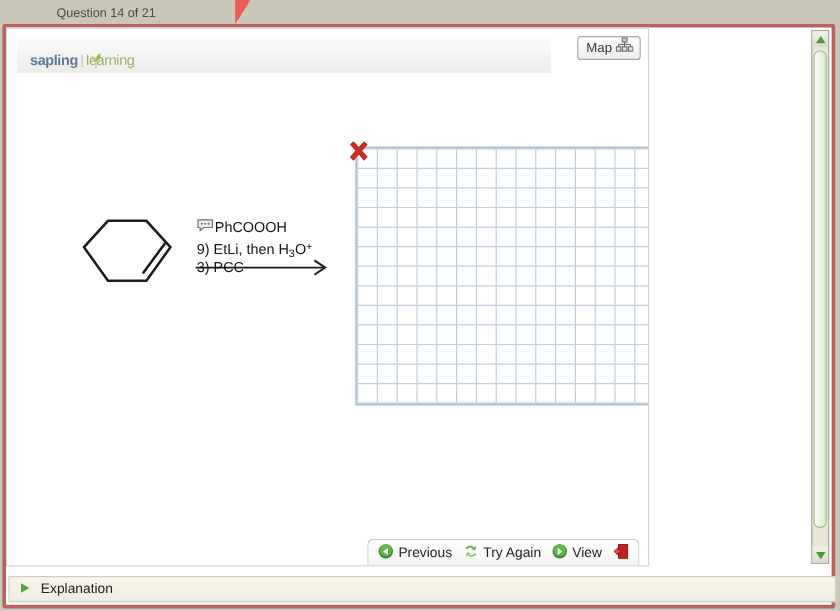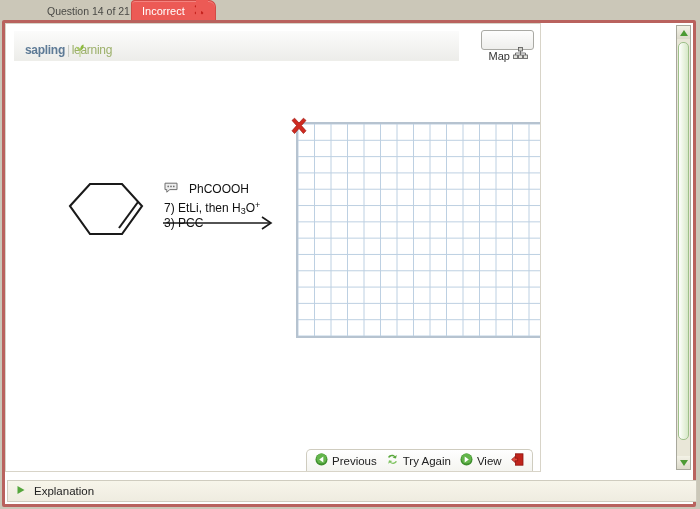--- a/index.html
+++ b/index.html
@@ -84,21 +84,21 @@
   #logo .lrn { color: #9cb06a; }
   #leaf {
     position: absolute; left: 48px; top: 1px;
     width: 14px; height: 14px;
   }
 
   
   #mapbtn {
     position: absolute; right: 6px; top: 6px;
     height: 20px; line-height: 18px;
-    padding: 16px 5px 0 7px;
+    padding: 0 5px 0 7px;
     font-size: 11px; color: #333;
     background: linear-gradient(to bottom, #fdfdfd, #eeeeec);
     border: 1px solid #a9a9a4;
     border-radius: 3px;
     display: flex; align-items: flex-start; gap: 3px;
     white-space: nowrap;
   }
 
   
   #prompt {
@@ -108,21 +108,21 @@
   }
 
   
   #scheme { position: absolute; left: 0; top: 0; width: 672px; height: 449px; pointer-events: none; }
 
   #cond {
     position: absolute; left: 158px; top: 158px;
     font-size: 12px; color: #111; line-height: 15px;
     white-space: nowrap;
   }
-  #cond .l1 { display: flex; align-items: flex-end; gap: 11px; }
+  #cond .l1 { display: flex; align-items: flex-end; gap: 1px; }
   #cond .l2 { margin-top: 1px; }
   #cond sub { font-size: 9px; vertical-align: -2px; }
   #cond sup { font-size: 9px; vertical-align: 4px; }
   #cond3 {
     position: absolute; left: 158px; top: 192px;
     font-size: 12px; color: #111;
     white-space: nowrap;
   }
 
   
@@ -190,28 +190,20 @@
     border-radius: 5px;
   }
 </style>
 </head>
 <body>
 
 <div id="tabstrip">
   <div class="tab-q">
     <span>Question 14 of 21</span>
   </div>
-  <div class="tab-incorrect">
-    <span>Incorrect</span>
-    <span class="xm">
-      <svg width="12" height="12" viewBox="0 0 12 12">
-        <path d="M1.5 2.2 L3 1 L6 4.2 L9 1 L10.5 2.2 L7.3 5.6 L10.5 9 L9 10.6 L6 7.3 L3 10.6 L1.5 9 L4.7 5.6 Z" fill="#c4211c"></path>
-      </svg>
-    </span>
-  </div>
   <div class="tab-slant"></div>
 </div>
 
 <div id="frame">
 
   <div id="content">
 
     <div id="logoband">
       <div id="logo">
         <span class="sap">sapling</span><span class="bar">|</span><span class="lrn">learning</span>
@@ -258,21 +250,21 @@
           <svg width="14" height="11" viewBox="0 0 14 11">
             <path d="M1 1.2 h12 v6.4 h-7.2 l-3 2.6 v-2.6 h-1.8 z" fill="#eeeeee" stroke="#6f6f6f" stroke-width="1"></path>
             <circle cx="4.2" cy="4.4" r="0.85" fill="#6f6f6f"></circle>
             <circle cx="7" cy="4.4" r="0.85" fill="#6f6f6f"></circle>
             <circle cx="9.8" cy="4.4" r="0.85" fill="#6f6f6f"></circle>
           </svg>
         </span>
         <span>PhCOOOH</span>
       </div>
       <div class="l2">
-        <span>7) EtLi, then H</span><sub>3</sub><span>O</span><sup>+</sup>
+        <span>9) EtLi, then H</span><sub>3</sub><span>O</span><sup>+</sup>
       </div>
     </div>
     <div id="cond3">3) PCC</div>
 
     <div id="gridbox">
       <svg id="gridlines" viewBox="0 0 264 212" preserveAspectRatio="none">
         <g id="glines">
             <line x1="0.00" y1="0" x2="0.00" y2="212" stroke="#bdd0e2" stroke-width="1"></line>
             <line x1="16.50" y1="0" x2="16.50" y2="212" stroke="#bdd0e2" stroke-width="1"></line>
             <line x1="33.00" y1="0" x2="33.00" y2="212" stroke="#bdd0e2" stroke-width="1"></line>

